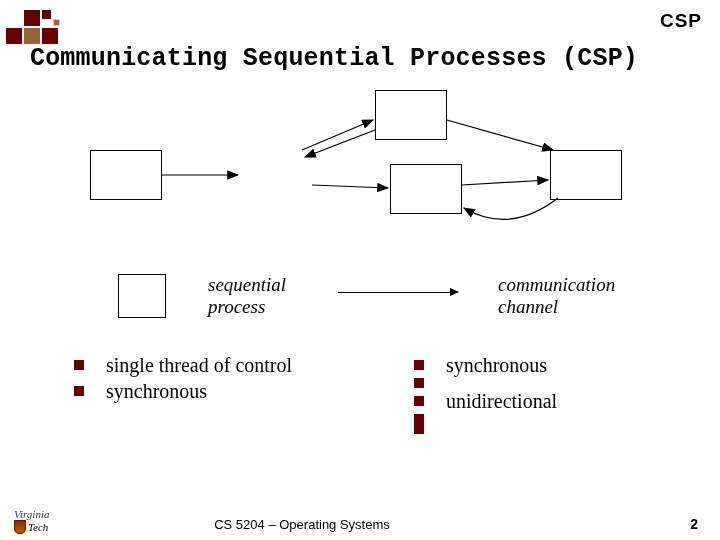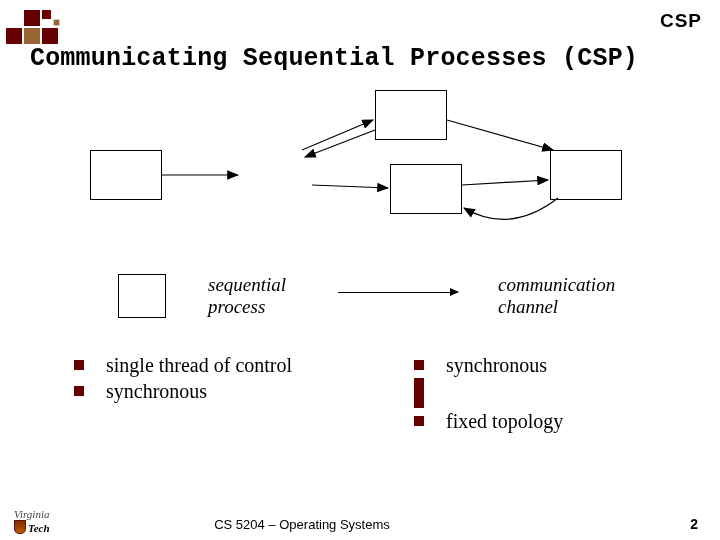--- a/index.html
+++ b/index.html
@@ -142,21 +142,21 @@
   .vt-logo {
     position: absolute;
     bottom: 6px;
     left: 14px;
     font-family: Georgia, serif;
     font-size: 11px;
     line-height: 1;
     font-style: italic;
   }
   .vt-logo .top { color: #444; }
-  .vt-logo .bot { display: flex; align-items: flex-end; gap: 2px; font-weight: bold; }
+  .vt-logo .bot { display: flex; align-items: center; gap: 2px; }
   .vt-logo .shield {
     width: 12px; height: 14px;
     background: linear-gradient(#8a2a00, #b85c00);
     border: 1px solid #5a1a00;
     border-radius: 0 0 40% 40%;
   }
   svg.arrows {
     position: absolute;
     top: 0; left: 0;
     width: 540px;
@@ -239,27 +239,27 @@
     <ul>
       <li>
           <span class="bullet"></span>
           <span>synchronous</span>
         </li>
       <li>
           <span class="bullet"></span>
         </li>
       <li>
           <span class="bullet"></span>
-        </li>
-      <li>
-          <span class="bullet"></span>
-        </li>
-      <li>
-          <span class="bullet"></span>
-          <span>fixed topology</span>
+          <span>unidirectional</span>
+        </li>
+      <li>
+          <span class="bullet"></span>
+        </li>
+      <li>
+          <span class="bullet"></span>
         </li>
     </ul>
   </div>
 </div>
 
 <div class="vt-logo">
   <div class="top">Virginia</div>
   <div class="bot">
       <div class="shield"></div>
       <span>Tech</span>

